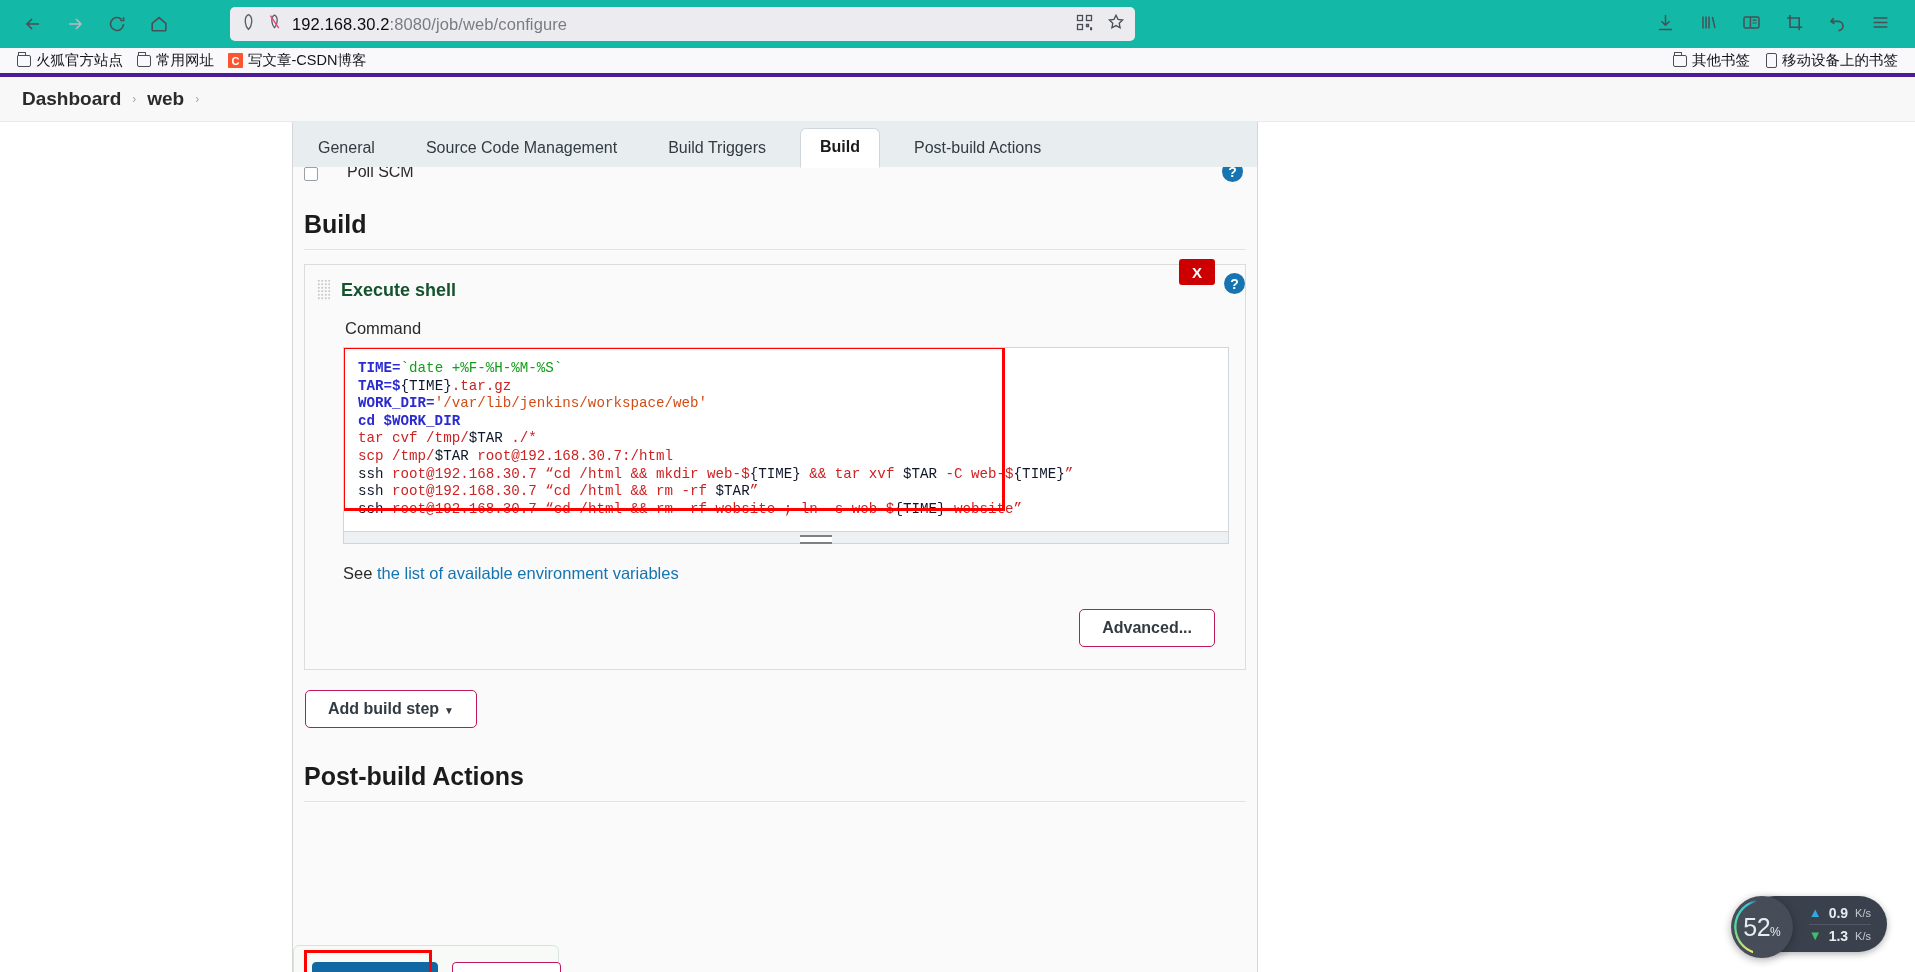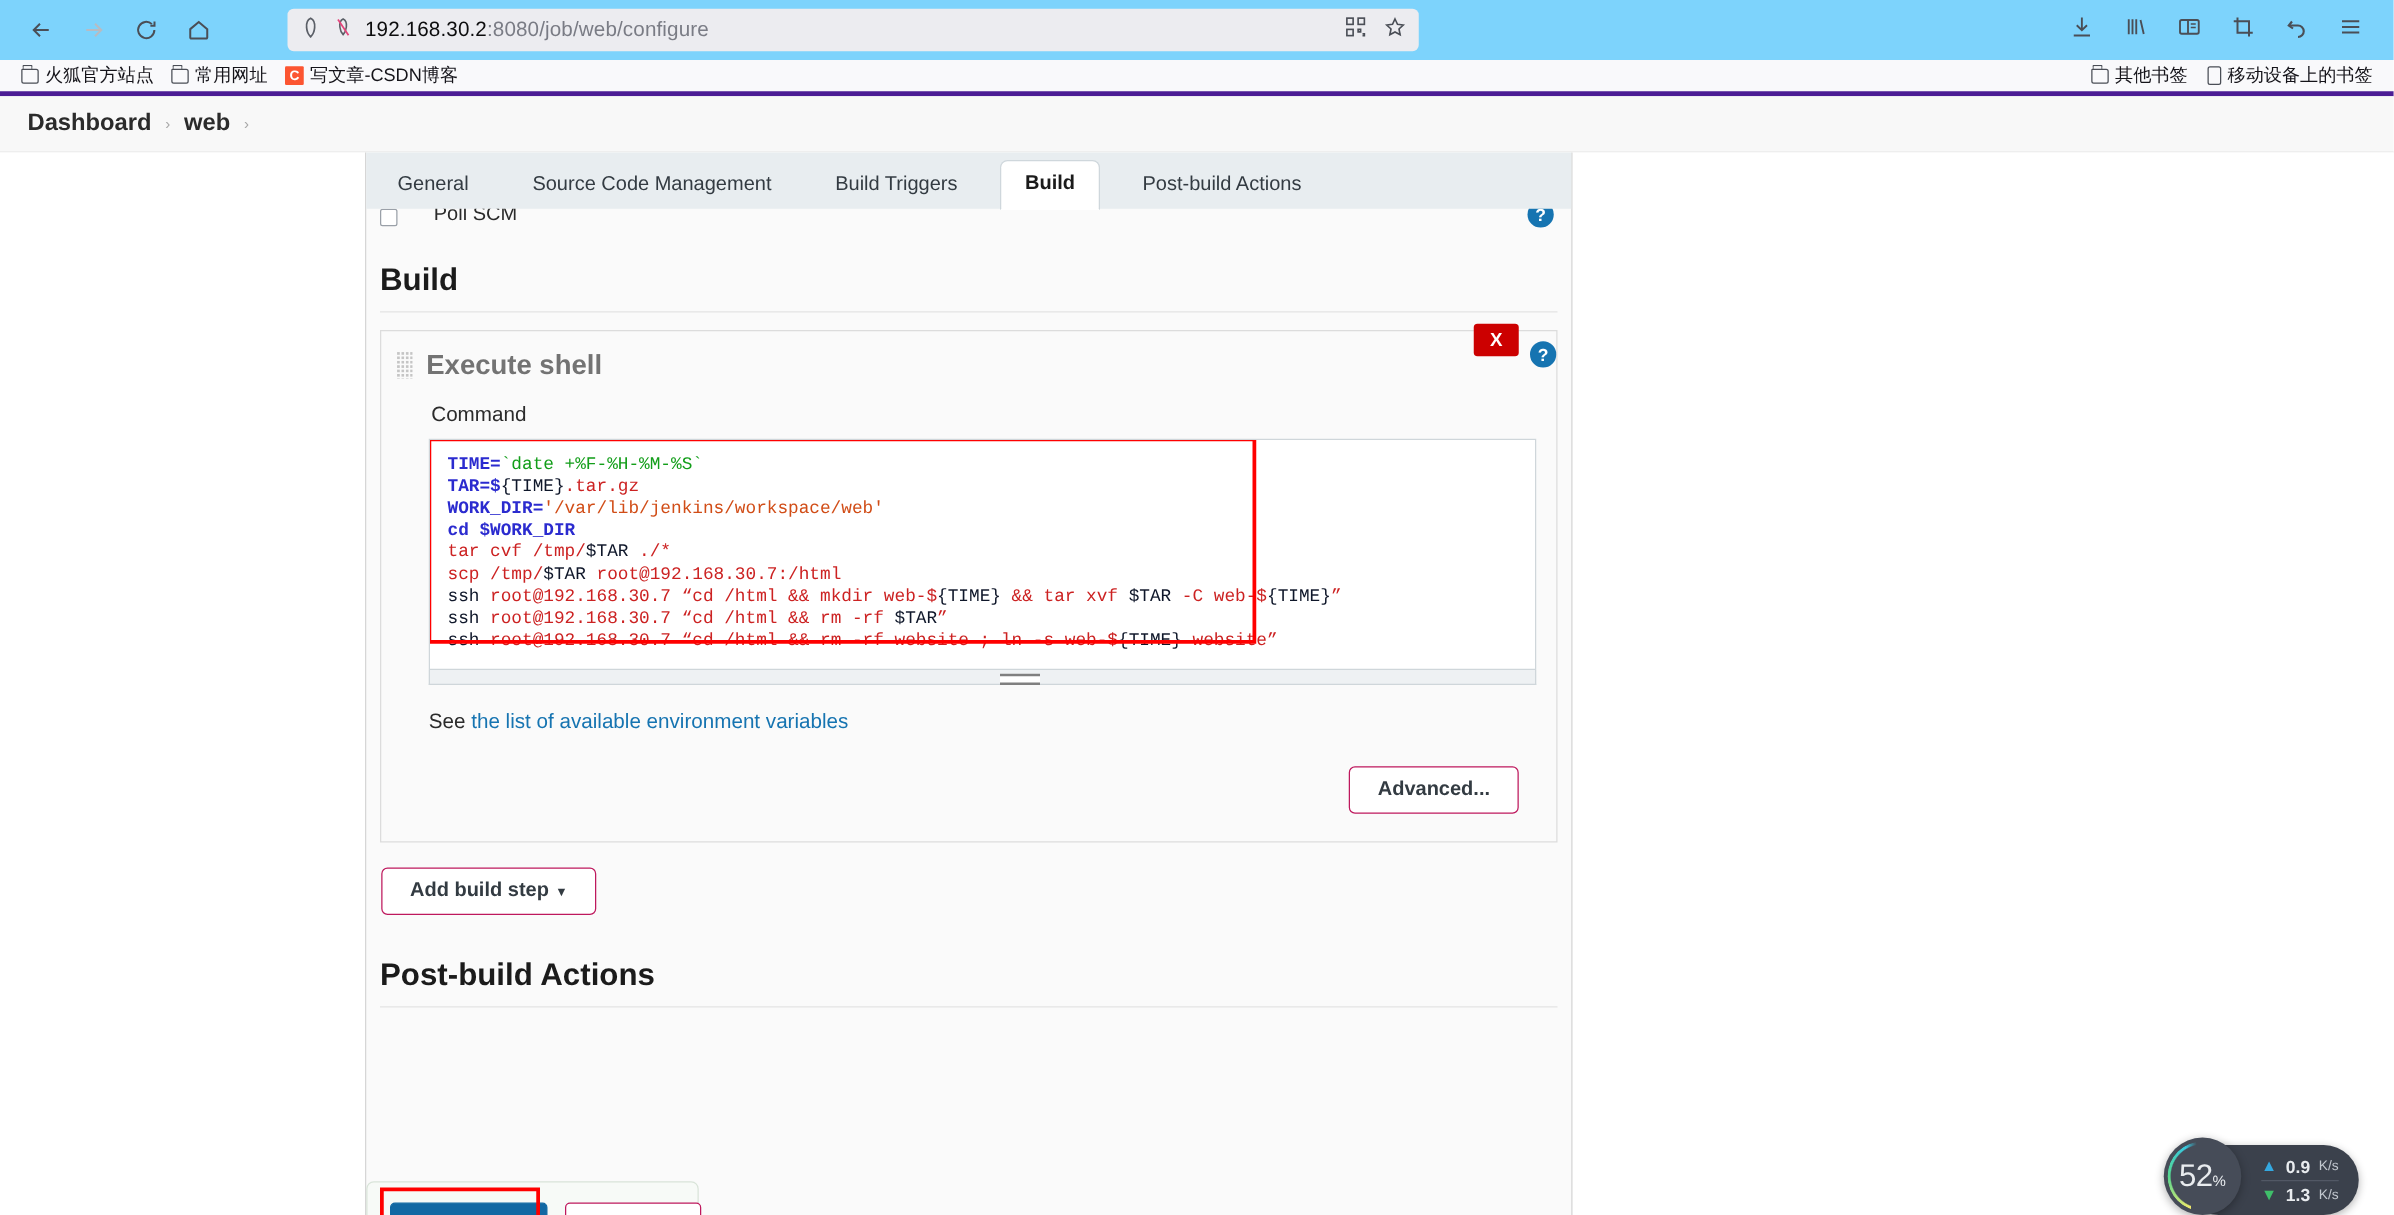--- a/index.html
+++ b/index.html
@@ -6,21 +6,21 @@
   html, body {
     width: 1915px; height: 972px;
     font-family: "Liberation Sans", sans-serif;
     background: #ffffff;
     overflow: hidden;
   }
 
   
   .browser-toolbar {
     height: 48px;
-    background: #7dd3fc;
+    background: #14b8a6;
     display: flex;
     align-items: center;
     padding: 0 14px;
     gap: 4px;
   }
   .nav-btn {
     width: 38px; height: 38px;
     display: flex; align-items: center; justify-content: center;
     border-radius: 5px;
     color: #4a4e56;
@@ -239,23 +239,23 @@
     padding-left: 12px;
   }
   .grip {
     width: 13px; height: 22px;
     background-image:
       radial-gradient(#c2c2c2 42%, transparent 45%);
     background-size: 3.5px 3.5px;
     opacity: 0.95;
   }
   .builder-title {
-    font-size: 22px;
+    font-size: 18px;
     font-weight: bold;
-    color: #737373;
+    color: #14532d;
   }
   .delete-x {
     position: absolute;
     right: 30px; top: -6px;
     width: 36px; height: 26px;
     background: #cc0000;
     color: #fff;
     font-size: 15px; font-weight: bold;
     display: flex; align-items: center; justify-content: center;
     border-radius: 3px;
@@ -394,24 +394,24 @@
   .btn-apply {
     padding: 12px 30px;
     font-size: 17px;
     border-radius: 4px;
   }
 
   
   .netwidget {
     position: absolute;
     right: 28px;
-    bottom: 28px;
+    bottom: 42px;
     height: 62px;
     display: flex;
-    align-items: flex-end;
+    align-items: flex-start;
     z-index: 20;
   }
   .net-pill {
     background: #3b414c;
     border-radius: 31px;
     height: 56px;
     display: flex;
     align-items: center;
     padding: 0 16px 0 62px;
     margin-left: -46px;

